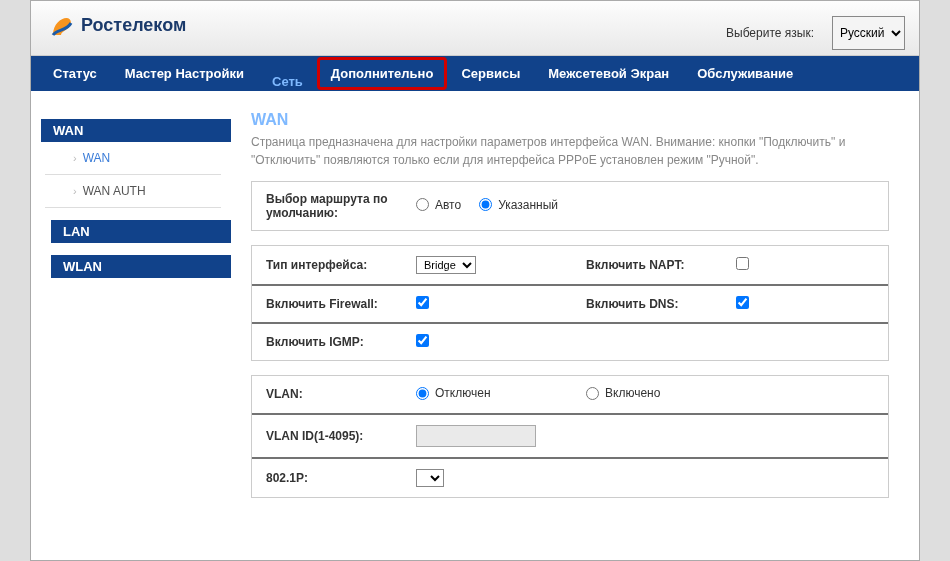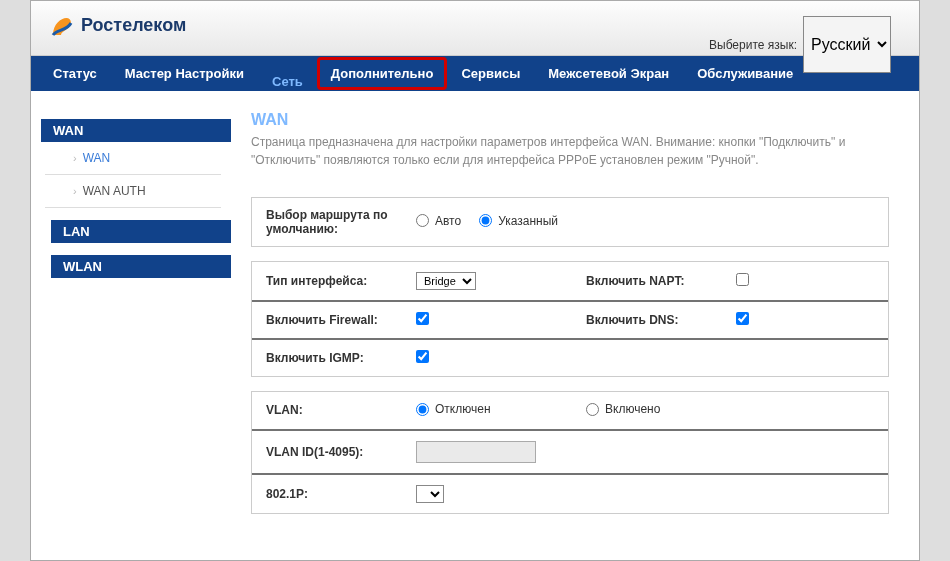--- a/index.html
+++ b/index.html
@@ -2,36 +2,36 @@
 <html><head>
 <meta charset="utf-8">
 <style>
 * { box-sizing: border-box; margin: 0; padding: 0; }
 body { font-family: Arial, sans-serif; font-size: 13px; background: #dedede; width: 950px; height: 561px; overflow: hidden; }
 .page { background: #fff; margin: 0 30px; height: 561px; border: 1px solid #aaa; }
 .header { height: 55px; position: relative; padding: 8px 18px; background: linear-gradient(#fdfdfd, #e8e8e8); border-bottom: 1px solid #ccc; }
 .logo { display: flex; align-items: center; gap: 6px; }
 .logo svg { width: 26px; height: 32px; }
 .logo-text { font-size: 18px; font-weight: bold; color: #1b3a6b; }
-.lang { position: absolute; right: 28px; top: 15px; font-size: 12px; color: #333; display: flex; align-items: center; gap: 6px; }
-.lang select { border: 1px solid #888; font-size: 16px; padding: 18px 3px; background: #f4f4f4; }
+.lang { position: absolute; right: 14px; top: 15px; font-size: 12px; color: #333; display: flex; align-items: center; gap: 18px; }
+.lang select { border: 1px solid #888; font-size: 12px; padding: 8px 3px; background: #f4f4f4; }
 .nav { background: #11428a; height: 35px; display: flex; align-items: center; padding: 0 8px; }
 .nav-item { color: #fff; font-weight: bold; font-size: 13px; padding: 9px 14px; cursor: pointer; white-space: nowrap; }
 .nav-item.active { color: #7fb9ff; margin-top: 16px; }
 .nav-item.highlight { border: 3px solid #d10000; border-radius: 4px; padding: 6px 11px; }
 .body { display: flex; }
 .sidebar { width: 200px; padding: 28px 0 0 0; }
 .side-head { background: #11428a; color: #fff; font-weight: bold; font-size: 13px; padding: 4px 12px; margin-left: 10px; }
 .side-sub { padding: 9px 0 9px 28px; border-bottom: 1px solid #ddd; font-size: 12px; color: #555; cursor: pointer; margin: 0 10px 0 14px; display: flex; align-items: center; gap: 6px; }
 .side-sub::before { content: "›"; color: #bbb; font-size: 11px; }
 .side-sub.active { color: #3a7cd8; }
 .side-group { margin-top: 12px; margin-left: 10px; }
 .main { flex: 1; padding: 20px 30px 0 20px; }
 .main h2 { color: #7fb9ff; font-size: 16px; font-weight: bold; margin-bottom: 4px; }
-.main .desc { color: #888; font-size: 12px; line-height: 1.5; margin-bottom: 28px; }
+.main .desc { color: #888; font-size: 12px; line-height: 1.5; margin-bottom: 12px; }
 .box { border: 1px solid #ccc; margin-bottom: 14px; }
 .box table { width: 100%; border-collapse: collapse; }
 .box td { padding: 10px 14px; font-size: 12px; font-weight: bold; color: #333; border-top: 2px solid #737373; vertical-align: middle; }
 .box tr:first-child td { border-top: none; }
 .label-col { width: 150px; }
 .val-col { width: 170px; }
 .radio-group { display: inline-flex; align-items: center; gap: 6px; font-weight: normal; }
 .radio-group label { font-weight: normal; margin-right: 12px; }
 select.small { border: 1px solid #888; font-size: 11px; padding: 1px 3px; background: #fff; }
 input.text-in { border: 1px solid #aaa; background: #eaeaea; width: 120px; height: 22px; padding: 2px 4px; }

